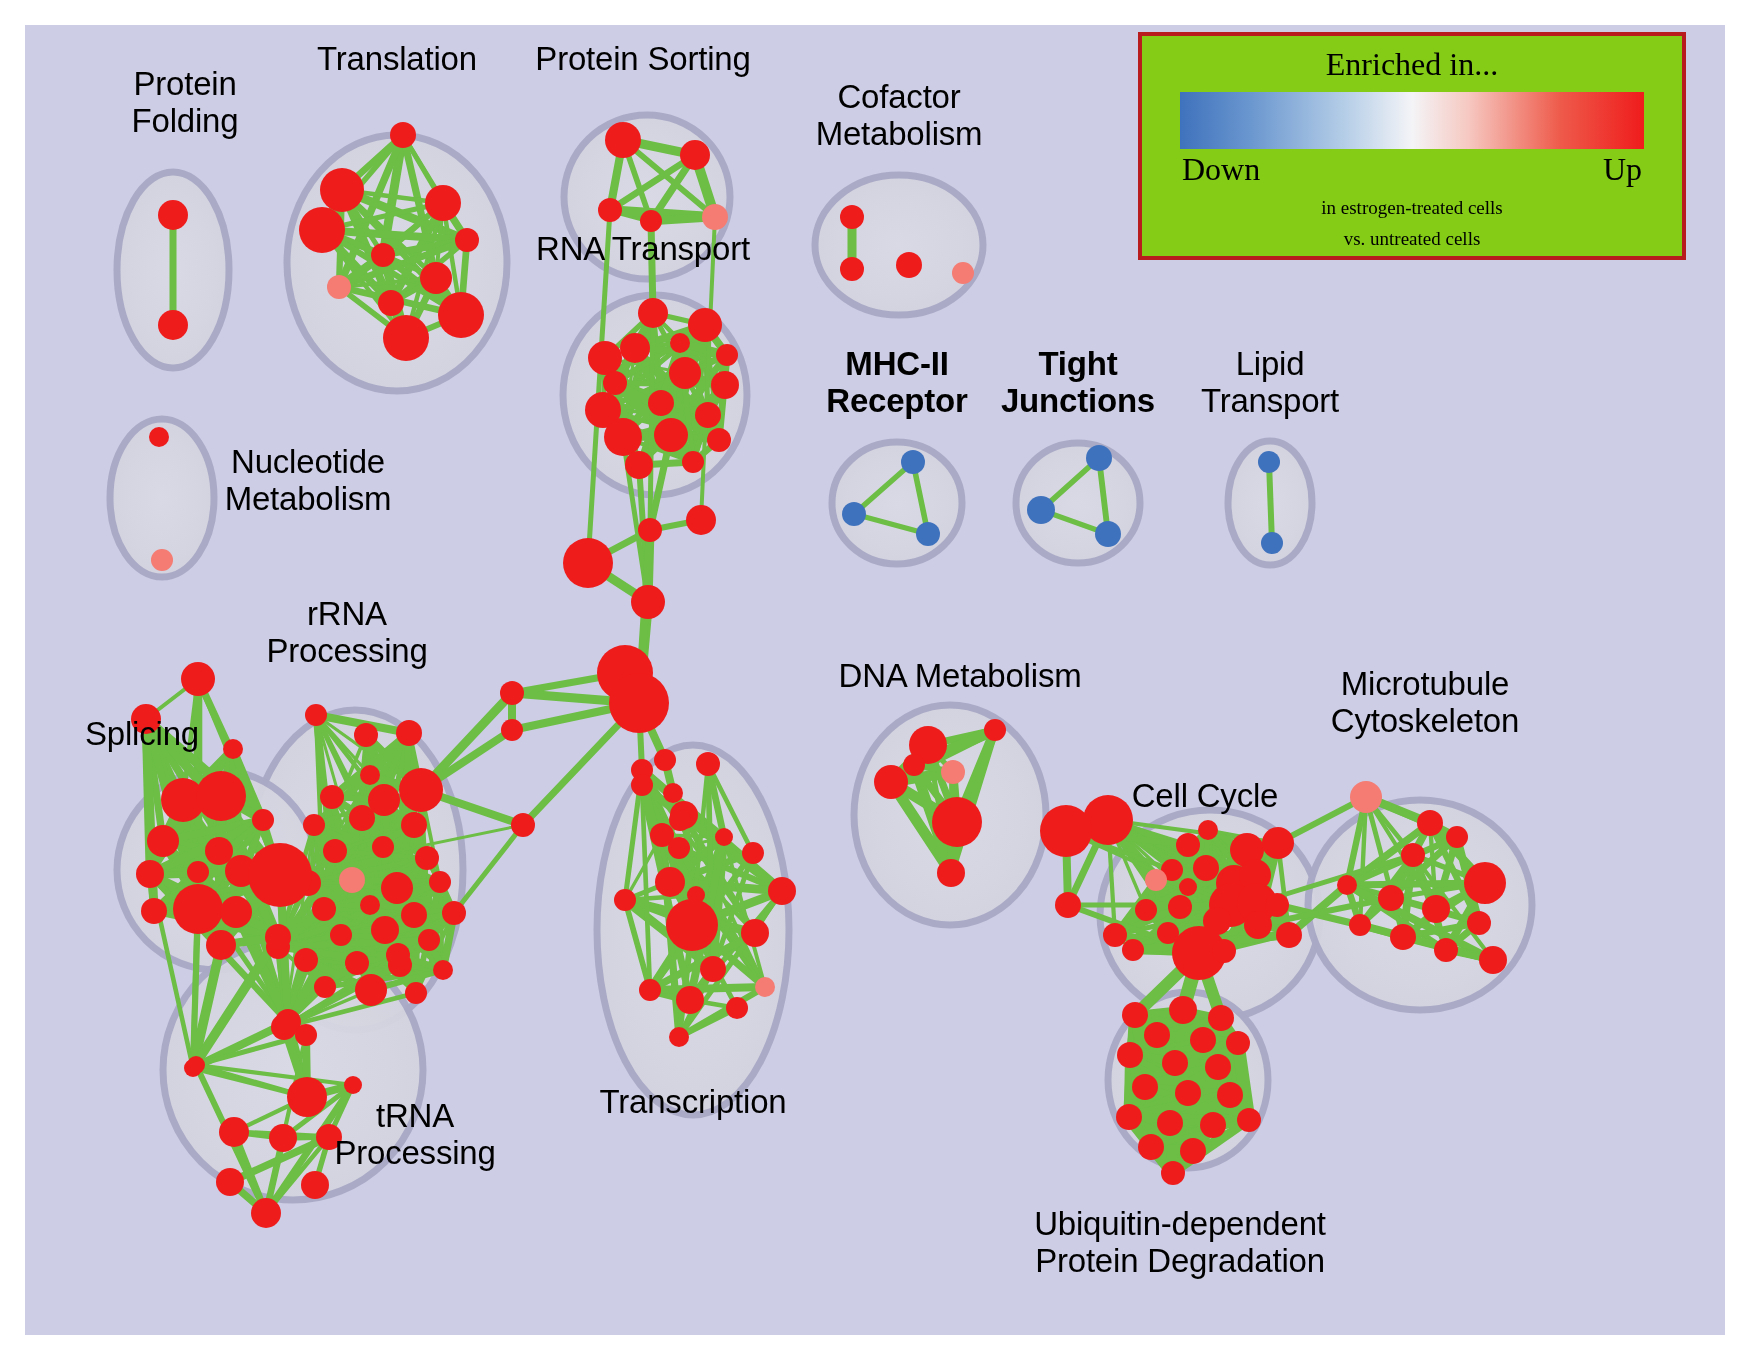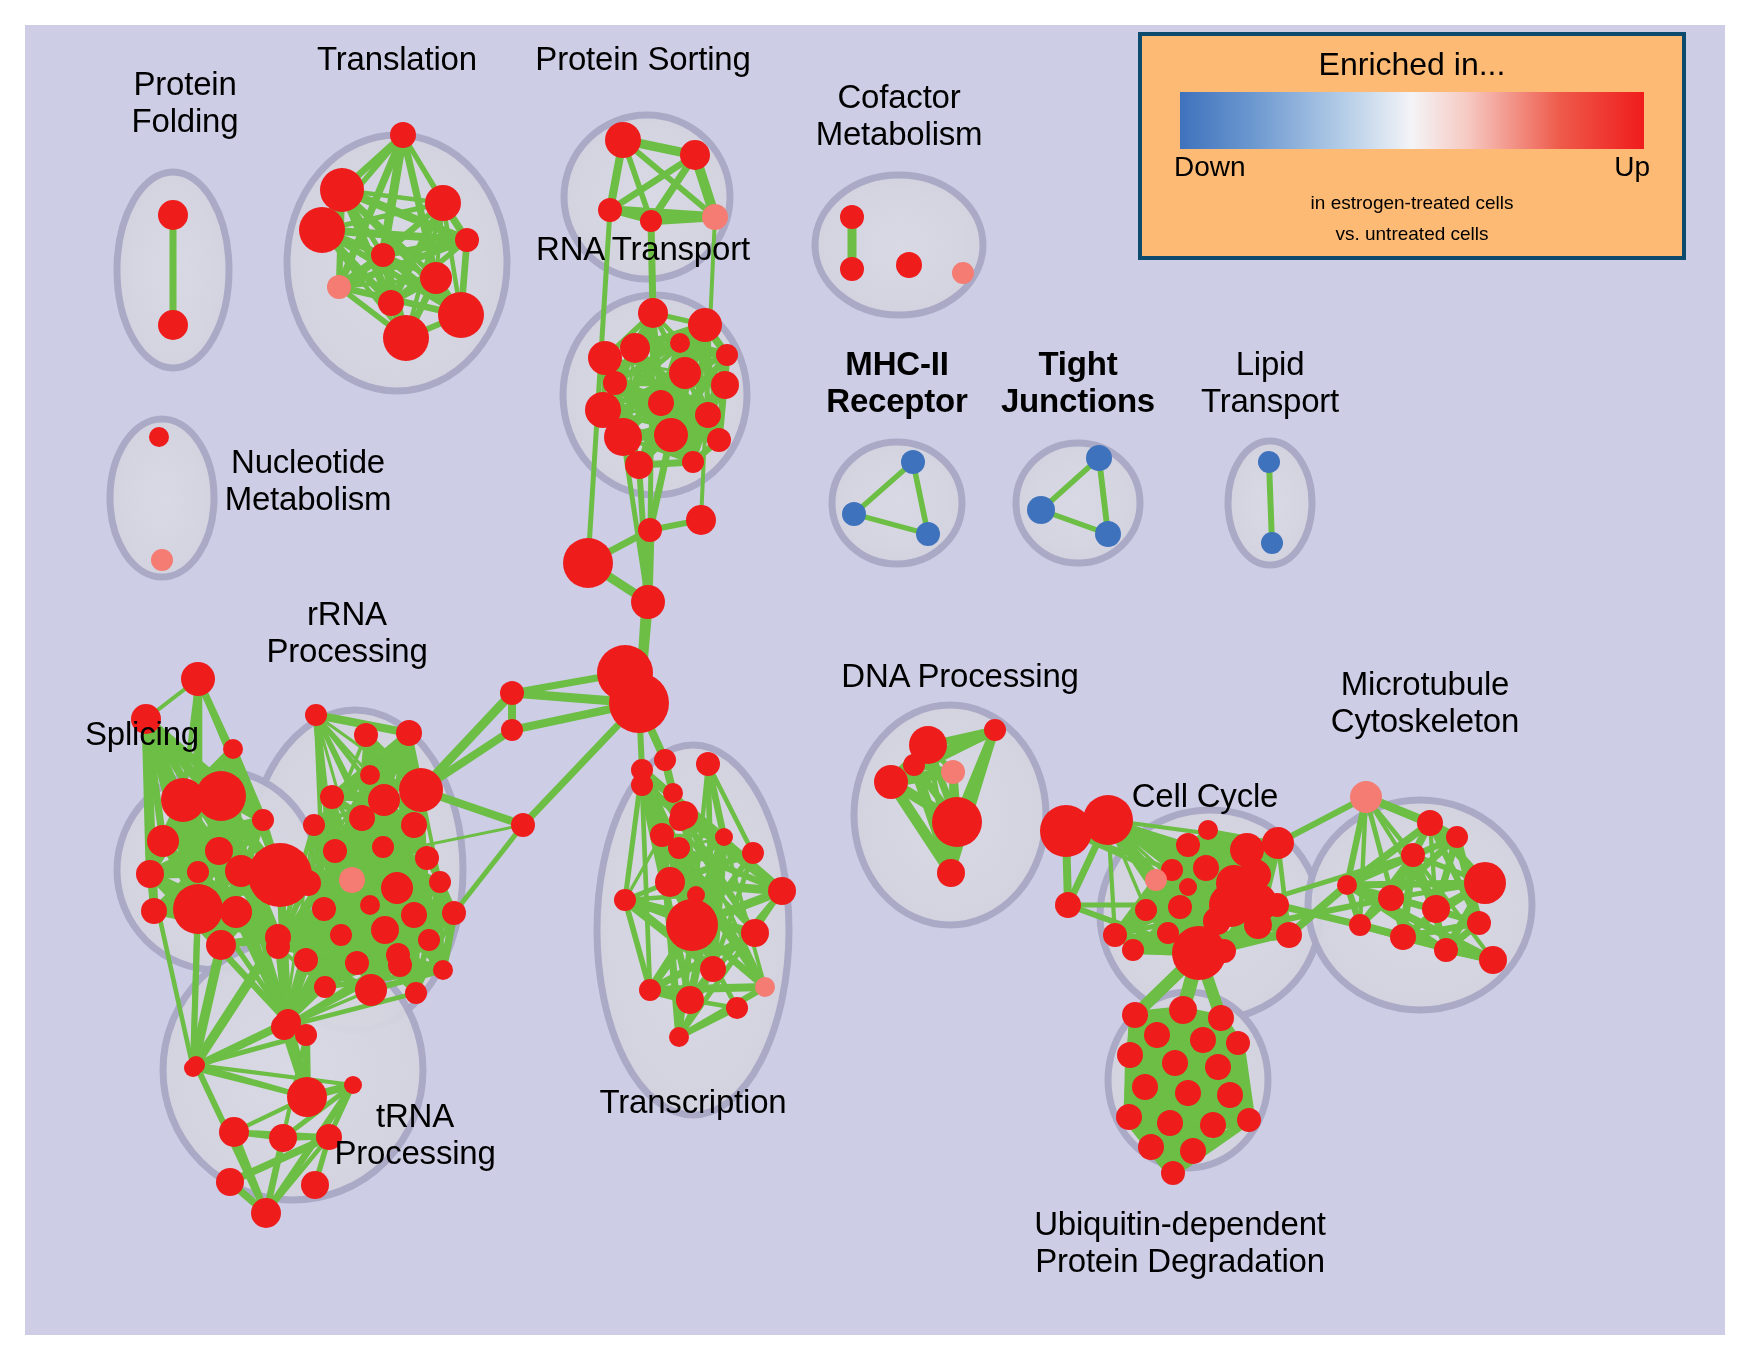--- a/index.html
+++ b/index.html
@@ -2,24 +2,24 @@
 <html><head>
 <meta charset="utf-8">
 <style>
   html,body{margin:0;padding:0;background:#ffffff;}
   body{font-family:"Liberation Sans","DejaVu Sans",sans-serif;}
   #stage{position:relative;width:1750px;height:1360px;background:#ffffff;overflow:hidden;}
   #canvas{position:absolute;left:25px;top:25px;width:1700px;height:1310px;background:#cdcde5;}
   #net{position:absolute;left:0;top:0;width:1700px;height:1310px;}
   .lbl{position:absolute;color:#000;font-size:33px;line-height:37px;white-space:pre;font-family:"Liberation Sans","DejaVu Sans",sans-serif;letter-spacing:-0.2px;}
   .lbl.c{text-align:center;transform:translateX(-50%);}
-  #legend{position:absolute;border:4px solid #0c4a6e;background:#fdba74;box-sizing:border-box;}
+  #legend{position:absolute;border:4px solid #b91c1c;background:#84cc16;box-sizing:border-box;font-family:Liberation Serif, serif;}
   #legend .lt{text-align:center;font-size:32px;color:#000;}
   #lbar{height:57px;margin:9px 38px 0 38px;background:linear-gradient(to right,#3f72bd 0%,#6d99d0 16%,#b7cfe8 36%,#f4f4f7 50%,#f6c9c2 62%,#ee5a4a 82%,#ef1c1c 100%);}
-  .lrow{display:flex;justify-content:space-between;padding:0 32px;font-size:28px;color:#000;margin-top:2px;gap:40px;}
+  .lrow{display:flex;justify-content:space-between;padding:0 40px;font-size:32px;color:#000;margin-top:2px;gap:40px;}
   .lsub{text-align:center;font-size:19px;line-height:31px;color:#000;margin-top:4px;}
 </style>
 </head>
 <body>
 
 <div id="stage">
   <div id="canvas">
     <svg id="net" viewBox="0 0 1700 1310">
       <defs>
         <radialGradient id="cf" cx="50%" cy="50%" r="62%">
@@ -1323,21 +1323,21 @@
     <div class="lbl c" style="left:1053px;top:320px;font-weight:bold;">Tight
 Junctions</div>
     <div class="lbl c" style="left:1245px;top:320px;">Lipid
 Transport</div>
     <div class="lbl c" style="left:322px;top:570px;">rRNA
 Processing</div>
     <div class="lbl c" style="left:117px;top:690px;">Splicing</div>
     <div class="lbl c" style="left:390px;top:1072px;">tRNA
 Processing</div>
     <div class="lbl c" style="left:668px;top:1058px;">Transcription</div>
-    <div class="lbl c" style="left:935px;top:632px;">DNA Processing</div>
+    <div class="lbl c" style="left:935px;top:632px;">DNA Metabolism</div>
     <div class="lbl c" style="left:1180px;top:752px;">Cell Cycle</div>
     <div class="lbl c" style="left:1400px;top:640px;">Microtubule
 Cytoskeleton</div>
     <div class="lbl c" style="left:1155px;top:1180px;">Ubiquitin-dependent
 Protein Degradation</div>
 
     <div id="legend" style="left:1113px;top:7px;width:548px;height:228px;">
       <div class="lt" style="margin-top:10px;">Enriched in...</div>
       <div id="lbar"></div>
       <div class="lrow">

